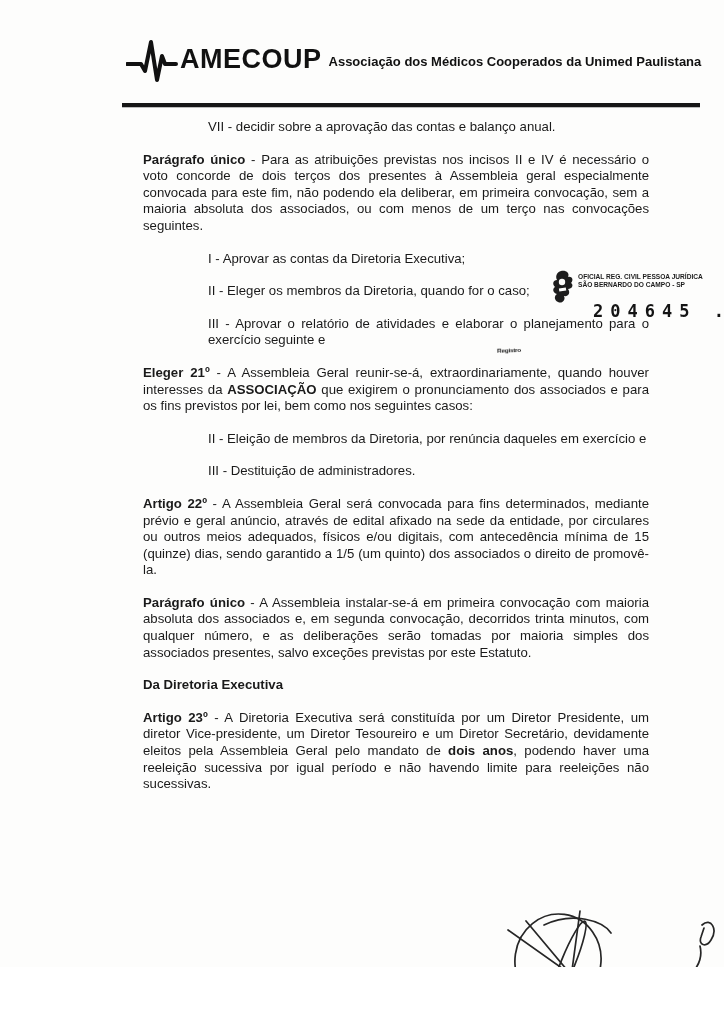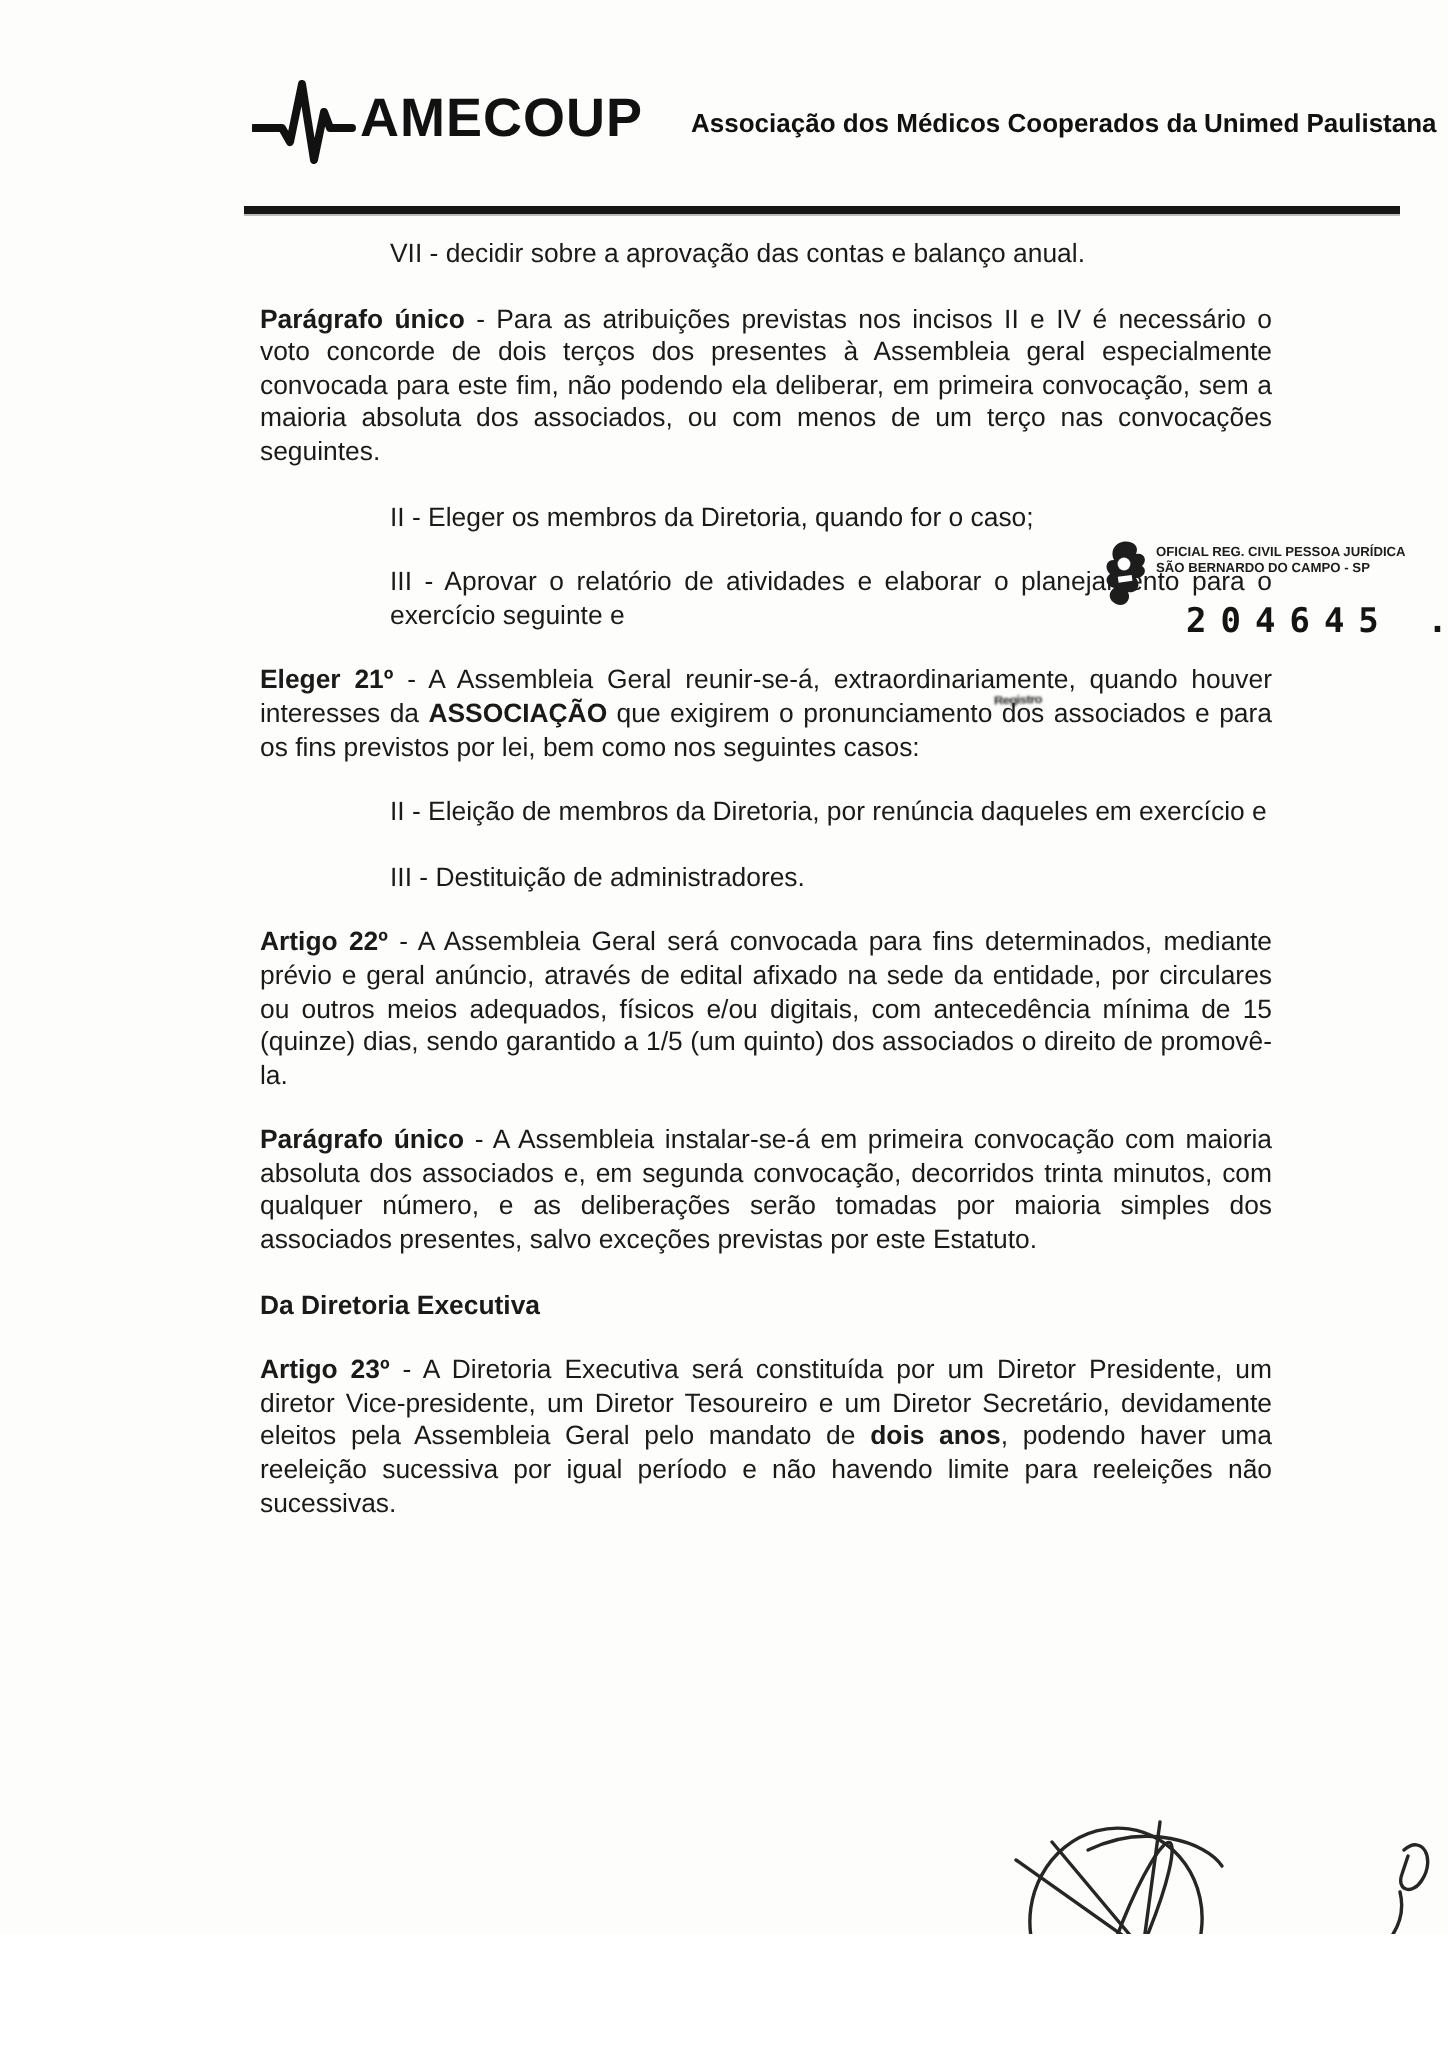--- a/index.html
+++ b/index.html
@@ -24,41 +24,41 @@
   .ekg { display: block; margin-right: 2px; }
   .logo-text {
     font-weight: bold;
     font-size: 27px;
     letter-spacing: 0.5px;
     color: #111;
   }
   .org-name {
     font-weight: bold;
     font-size: 13px;
-    margin-left: 24px;
+    margin-left: 7px;
     margin-top: 4px;
     color: #111;
     white-space: nowrap;
   }
   
   .rule {
     position: absolute;
     left: 122px;
     width: 578px;
     height: 4px;
     background: #161616;
     box-shadow: 0 1px 0 rgba(0,0,0,0.25);
   }
   .rule.top { top: 103px; }
   .rule.bottom { top: 984px; }
   
   .content {
     position: absolute;
     top: 119px;
-    left: 130px;
+    left: 143px;
     width: 506px;
     font-size: 13.2px;
     line-height: 16.6px;
     text-align: justify;
   }
   .block { margin-bottom: 16px; }
   .item { margin-left: 65px; }
   .heading { margin-top: 14px; font-weight: bold; text-align: left; }
   .b { font-weight: bold; text-align: right; }
   
@@ -125,20 +125,21 @@
     <span class="logo-text">AMECOUP</span>
     <span class="org-name">Associação dos Médicos Cooperados da Unimed Paulistana</span>
   </div>
 
   <div class="rule top"></div>
   <div class="rule bottom"></div>
 
   <div class="content" id="doc-body">
       <div class="block item"><span>VII - decidir sobre a aprovação das contas e balanço anual.</span></div>
       <div class="block para"><span class="b">Parágrafo único</span><span> - Para as atribuições previstas nos incisos II e IV é necessário o voto concorde de dois terços dos presentes à Assembleia geral especialmente convocada para este fim, não podendo ela deliberar, em primeira convocação, sem a maioria absoluta dos associados, ou com menos de um terço nas convocações seguintes.</span></div>
+      <div class="block item"><span>I - Aprovar as contas da Diretoria Executiva;</span></div>
       <div class="block item"><span>II - Eleger os membros da Diretoria, quando for o caso;</span></div>
       <div class="block item"><span>III - Aprovar o relatório de atividades e elaborar o planejamento para o exercício seguinte e</span></div>
       <div class="block para"><span class="b">Eleger 21º</span><span> - A Assembleia Geral reunir-se-á, extraordinariamente, quando houver interesses da </span><span class="b">ASSOCIAÇÃO</span><span> que exigirem o pronunciamento dos associados e para os fins previstos por lei, bem como nos seguintes casos:</span></div>
       <div class="block item"><span>II - Eleição de membros da Diretoria, por renúncia daqueles em exercício e</span></div>
       <div class="block item"><span>III - Destituição de administradores.</span></div>
       <div class="block para"><span class="b">Artigo 22º</span><span> - A Assembleia Geral será convocada para fins determinados, mediante prévio e geral anúncio, através de edital afixado na sede da entidade, por circulares ou outros meios adequados, físicos e/ou digitais, com antecedência mínima de 15 (quinze) dias, sendo garantido a 1/5 (um quinto) dos associados o direito de promovê-la.</span></div>
       <div class="block para"><span class="b">Parágrafo único</span><span> - A Assembleia instalar-se-á em primeira convocação com maioria absoluta dos associados e, em segunda convocação, decorridos trinta minutos, com qualquer número, e as deliberações serão tomadas por maioria simples dos associados presentes, salvo exceções previstas por este Estatuto.</span></div>
       <div class="block heading"><span class="b">Da Diretoria Executiva</span></div>
       <div class="block para"><span class="b">Artigo 23º</span><span> - A Diretoria Executiva será constituída por um Diretor Presidente, um diretor Vice-presidente, um Diretor Tesoureiro e um Diretor Secretário, devidamente eleitos pela Assembleia Geral pelo mandato de </span><span class="b">dois anos</span><span>, podendo haver uma reeleição sucessiva por igual período e não havendo limite para reeleições não sucessivas.</span></div>
     </div>

